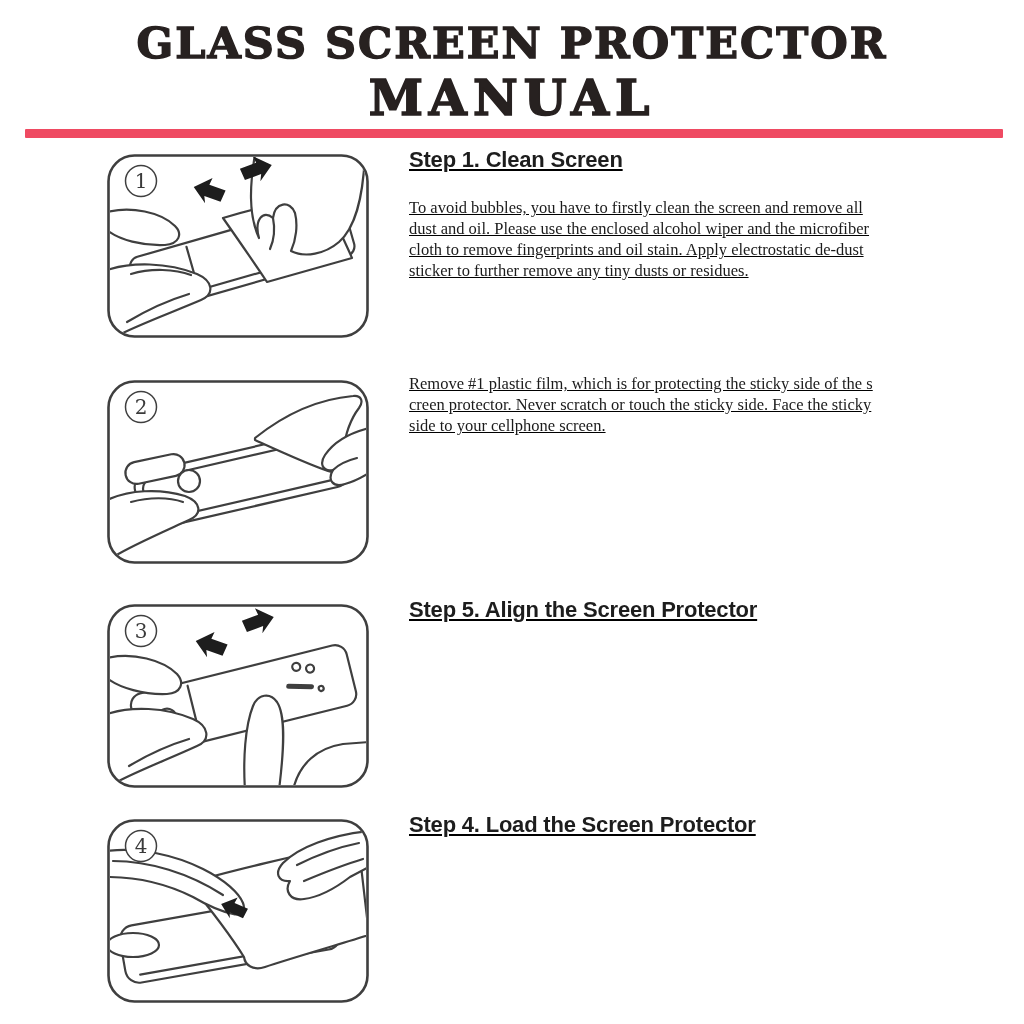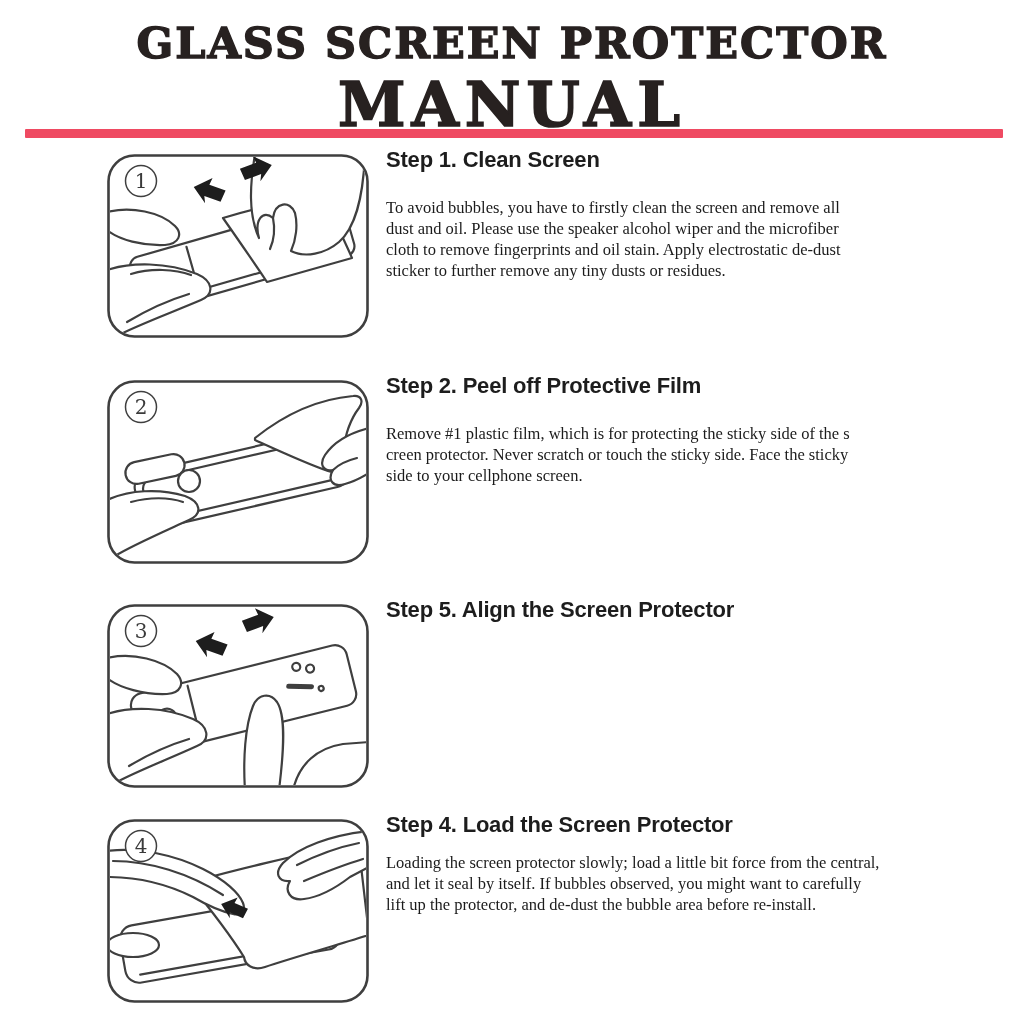--- a/index.html
+++ b/index.html
@@ -8,34 +8,34 @@
     font-family:"Liberation Sans",sans-serif;overflow:hidden;
   }
   .title1{
     position:absolute;top:18px;left:0;width:100%;text-align:center;
     font-family:"DejaVu Serif",serif;font-weight:bold;font-size:43px;
     letter-spacing:2px;color:#272120;-webkit-text-stroke:1.4px #272120;
     white-space:nowrap;
   }
   .title2{
     position:absolute;top:69px;left:0;width:100%;text-align:center;
-    font-family:"DejaVu Serif",serif;font-weight:bold;font-size:61px;
+    font-family:"DejaVu Serif",serif;font-weight:bold;font-size:49px;
     letter-spacing:6px;color:#272120;-webkit-text-stroke:1.6px #272120;
   }
   .divider{
     position:absolute;top:129px;left:25px;width:978px;height:9px;
     background:#ef4a62;border-radius:1px;
   }
   .step{position:absolute;left:0;width:1024px;}
   .step-1{top:147px;}
   .step-2{top:373px;}
   .step-3{top:597px;}
   .step-4{top:812px;}
   .fig{position:absolute;left:105px;top:5px;width:266px;height:188px;}
-  .content{position:absolute;left:386px;top:0;width:612px;}
+  .content{position:absolute;left:409px;top:0;width:612px;text-decoration:underline;}
   .heading{
     margin:0 0 24px 0;font-size:22px;font-weight:bold;color:#1d1d1d;
     font-family:"Liberation Sans",sans-serif;letter-spacing:-0.2px;
   }
   .step-4 .heading{margin-bottom:14px;}
   .bodytext{
     font-family:"Liberation Serif",serif;font-size:16.5px;line-height:21px;
     color:#1b1b1b;white-space:pre-line;margin:0;
   }
   svg .num{
@@ -78,21 +78,21 @@
           <path transform="translate(132,6) rotate(-10)" d="M33 13 L16 1 L18 8 L1 11 L4 23 L21 20 L19 27 Z"></path>
         </g>
       </g>
       <rect x="3.5" y="3.5" width="259" height="181" rx="26" fill="none" stroke="#3f3f3f" stroke-width="2.6"></rect>
       <circle cx="36" cy="29" r="15.5" fill="#ffffff" stroke="#3f3f3f" stroke-width="1.5"></circle>
       <text class="num" x="36" y="36">1</text>
     </svg>
     <div class="content">
       <h2 class="heading">Step 1. Clean Screen</h2>
       <p class="bodytext">To avoid bubbles, you have to firstly clean the screen and remove all
-dust and oil. Please use the speaker alcohol wiper and the microfiber
+dust and oil. Please use the enclosed alcohol wiper and the microfiber
 cloth to remove fingerprints and oil stain. Apply electrostatic de-dust
 sticker to further remove any tiny dusts or residues.</p>
     </div>
   </div>
 
   <div class="step step-2">
     <svg class="fig" viewBox="0 0 266 188">
       <defs>
           <clipPath id="c2">
             <rect x="5" y="5" width="256" height="178" rx="24"></rect>
@@ -111,21 +111,20 @@
           <circle cx="84" cy="103" r="11" fill="#ffffff"></circle>
           <path fill="#ffffff" d="M2 122 C 24 112 54 110 80 118 C 96 124 98 136 84 142 C 58 154 26 168 10 178 L 2 182 Z"></path>
           <path d="M26 124 C 44 119 64 119 78 124"></path>
         </g>
       </g>
       <rect x="3.5" y="3.5" width="259" height="181" rx="26" fill="none" stroke="#3f3f3f" stroke-width="2.6"></rect>
       <circle cx="36" cy="29" r="15.5" fill="#ffffff" stroke="#3f3f3f" stroke-width="1.5"></circle>
       <text class="num" x="36" y="36">2</text>
     </svg>
     <div class="content">
-      <h2 class="heading">Step 2. Peel off Protective Film</h2>
       <p class="bodytext">Remove #1 plastic film, which is for protecting the sticky side of the s
 creen protector. Never scratch or touch the sticky side. Face the sticky
 side to your cellphone screen.</p>
     </div>
   </div>
 
   <div class="step step-3">
     <svg class="fig" viewBox="0 0 266 188">
       <defs>
           <clipPath id="c3">
@@ -183,19 +182,16 @@
         <g fill="#1d1d1d" stroke="none">
           <path transform="translate(118,76) rotate(14) scale(0.85)" d="M1 13 L18 1 L16 8 L33 11 L30 23 L13 20 L15 27 Z"></path>
         </g>
       </g>
       <rect x="3.5" y="3.5" width="259" height="181" rx="26" fill="none" stroke="#3f3f3f" stroke-width="2.6"></rect>
       <circle cx="36" cy="29" r="15.5" fill="#ffffff" stroke="#3f3f3f" stroke-width="1.5"></circle>
       <text class="num" x="36" y="36">4</text>
     </svg>
     <div class="content">
       <h2 class="heading">Step 4. Load the Screen Protector</h2>
-      <p class="bodytext">Loading the screen protector slowly; load a little bit force from the central,
-and let it seal by itself. If bubbles observed, you might want to carefully
-lift up the protector, and de-dust the bubble area before re-install.</p>
     </div>
   </div>
 
 </div>
 
 </body></html>

